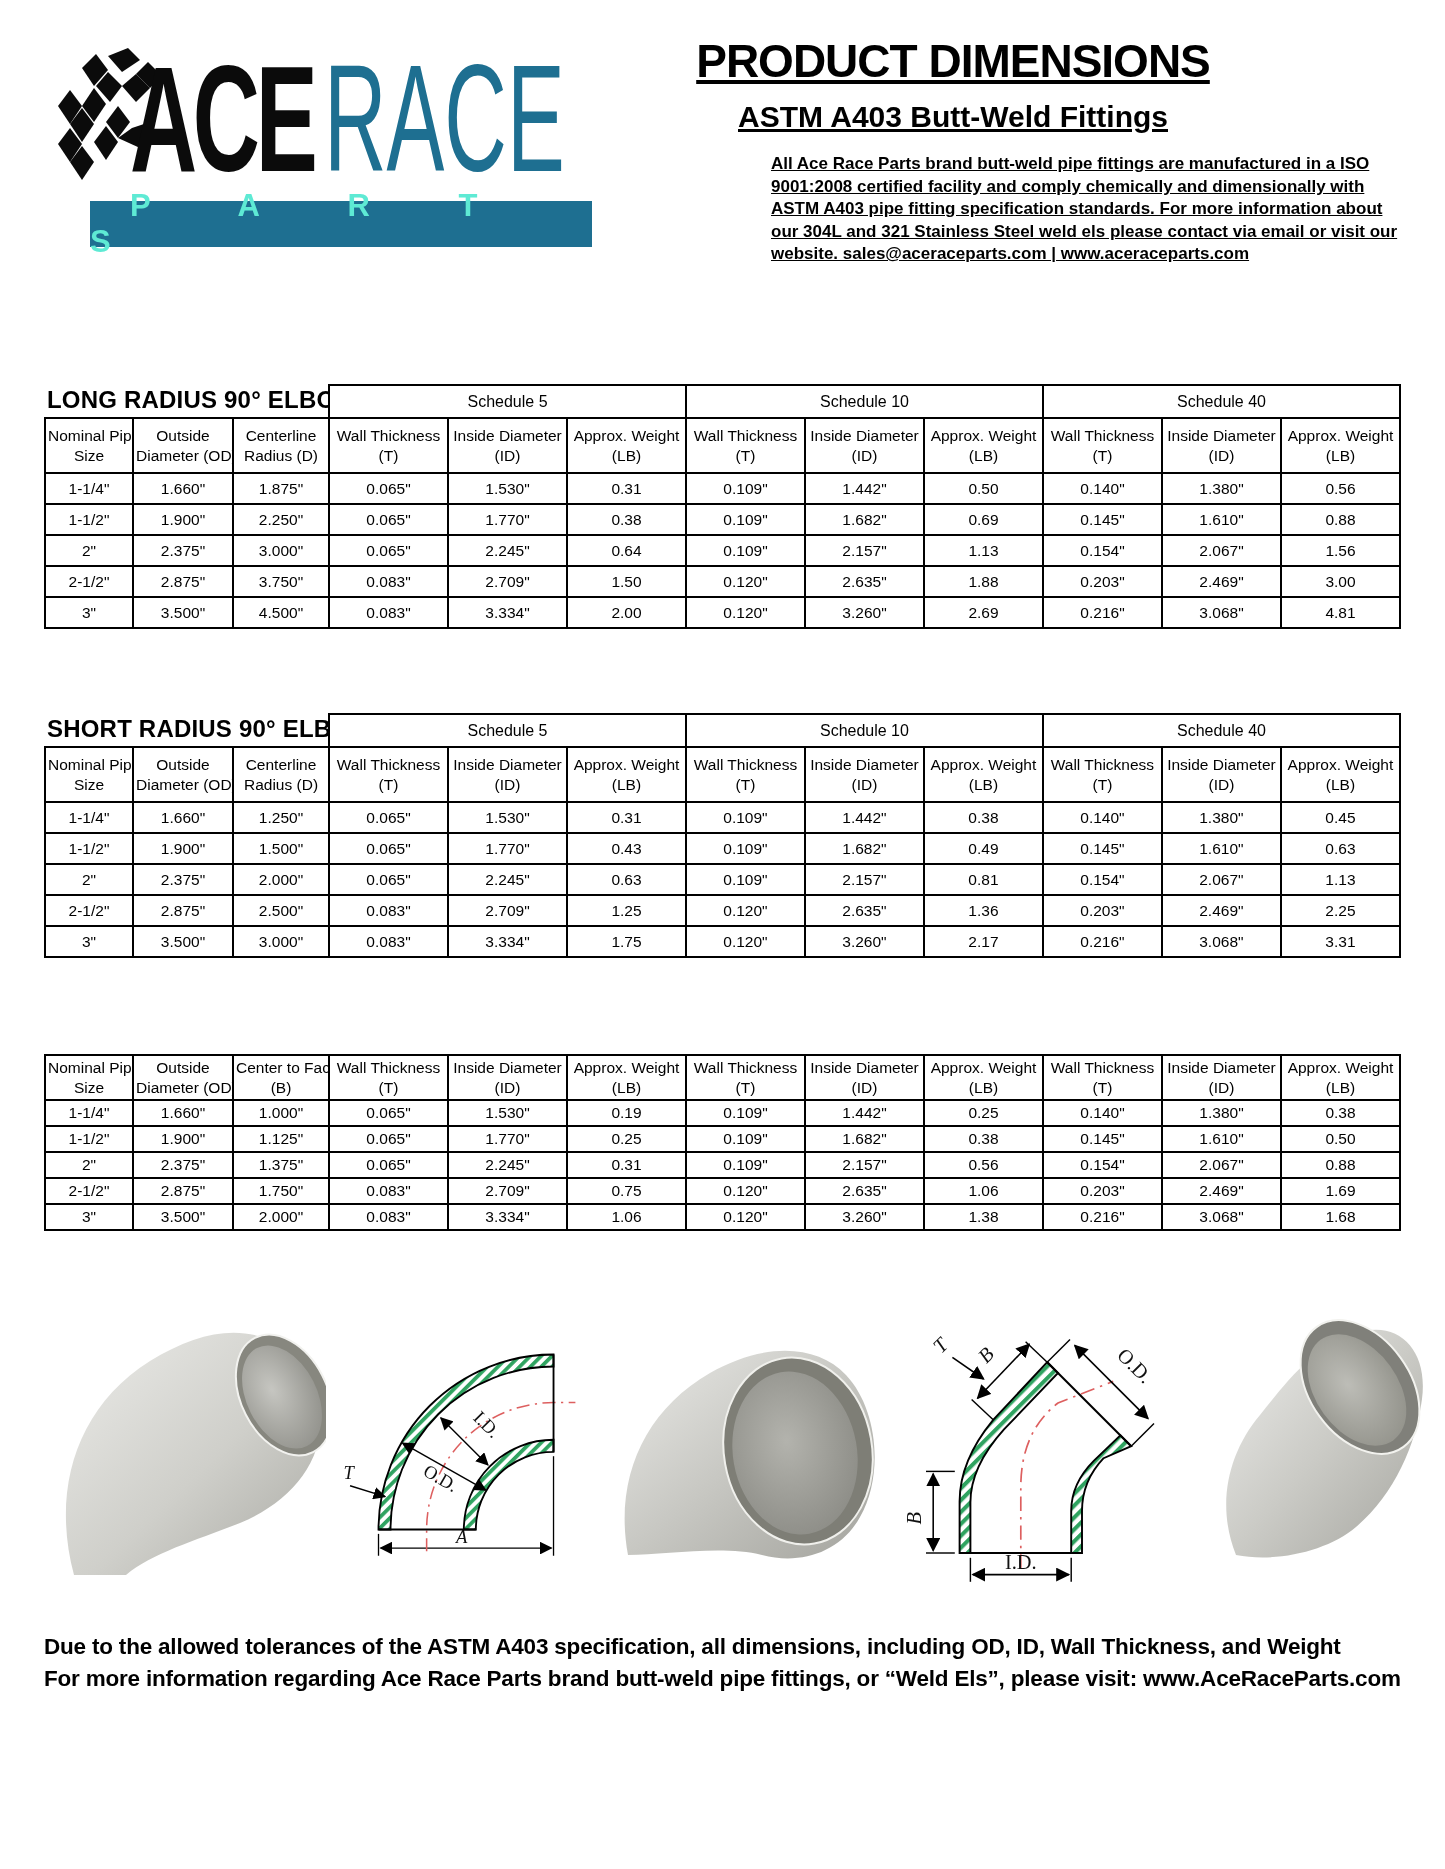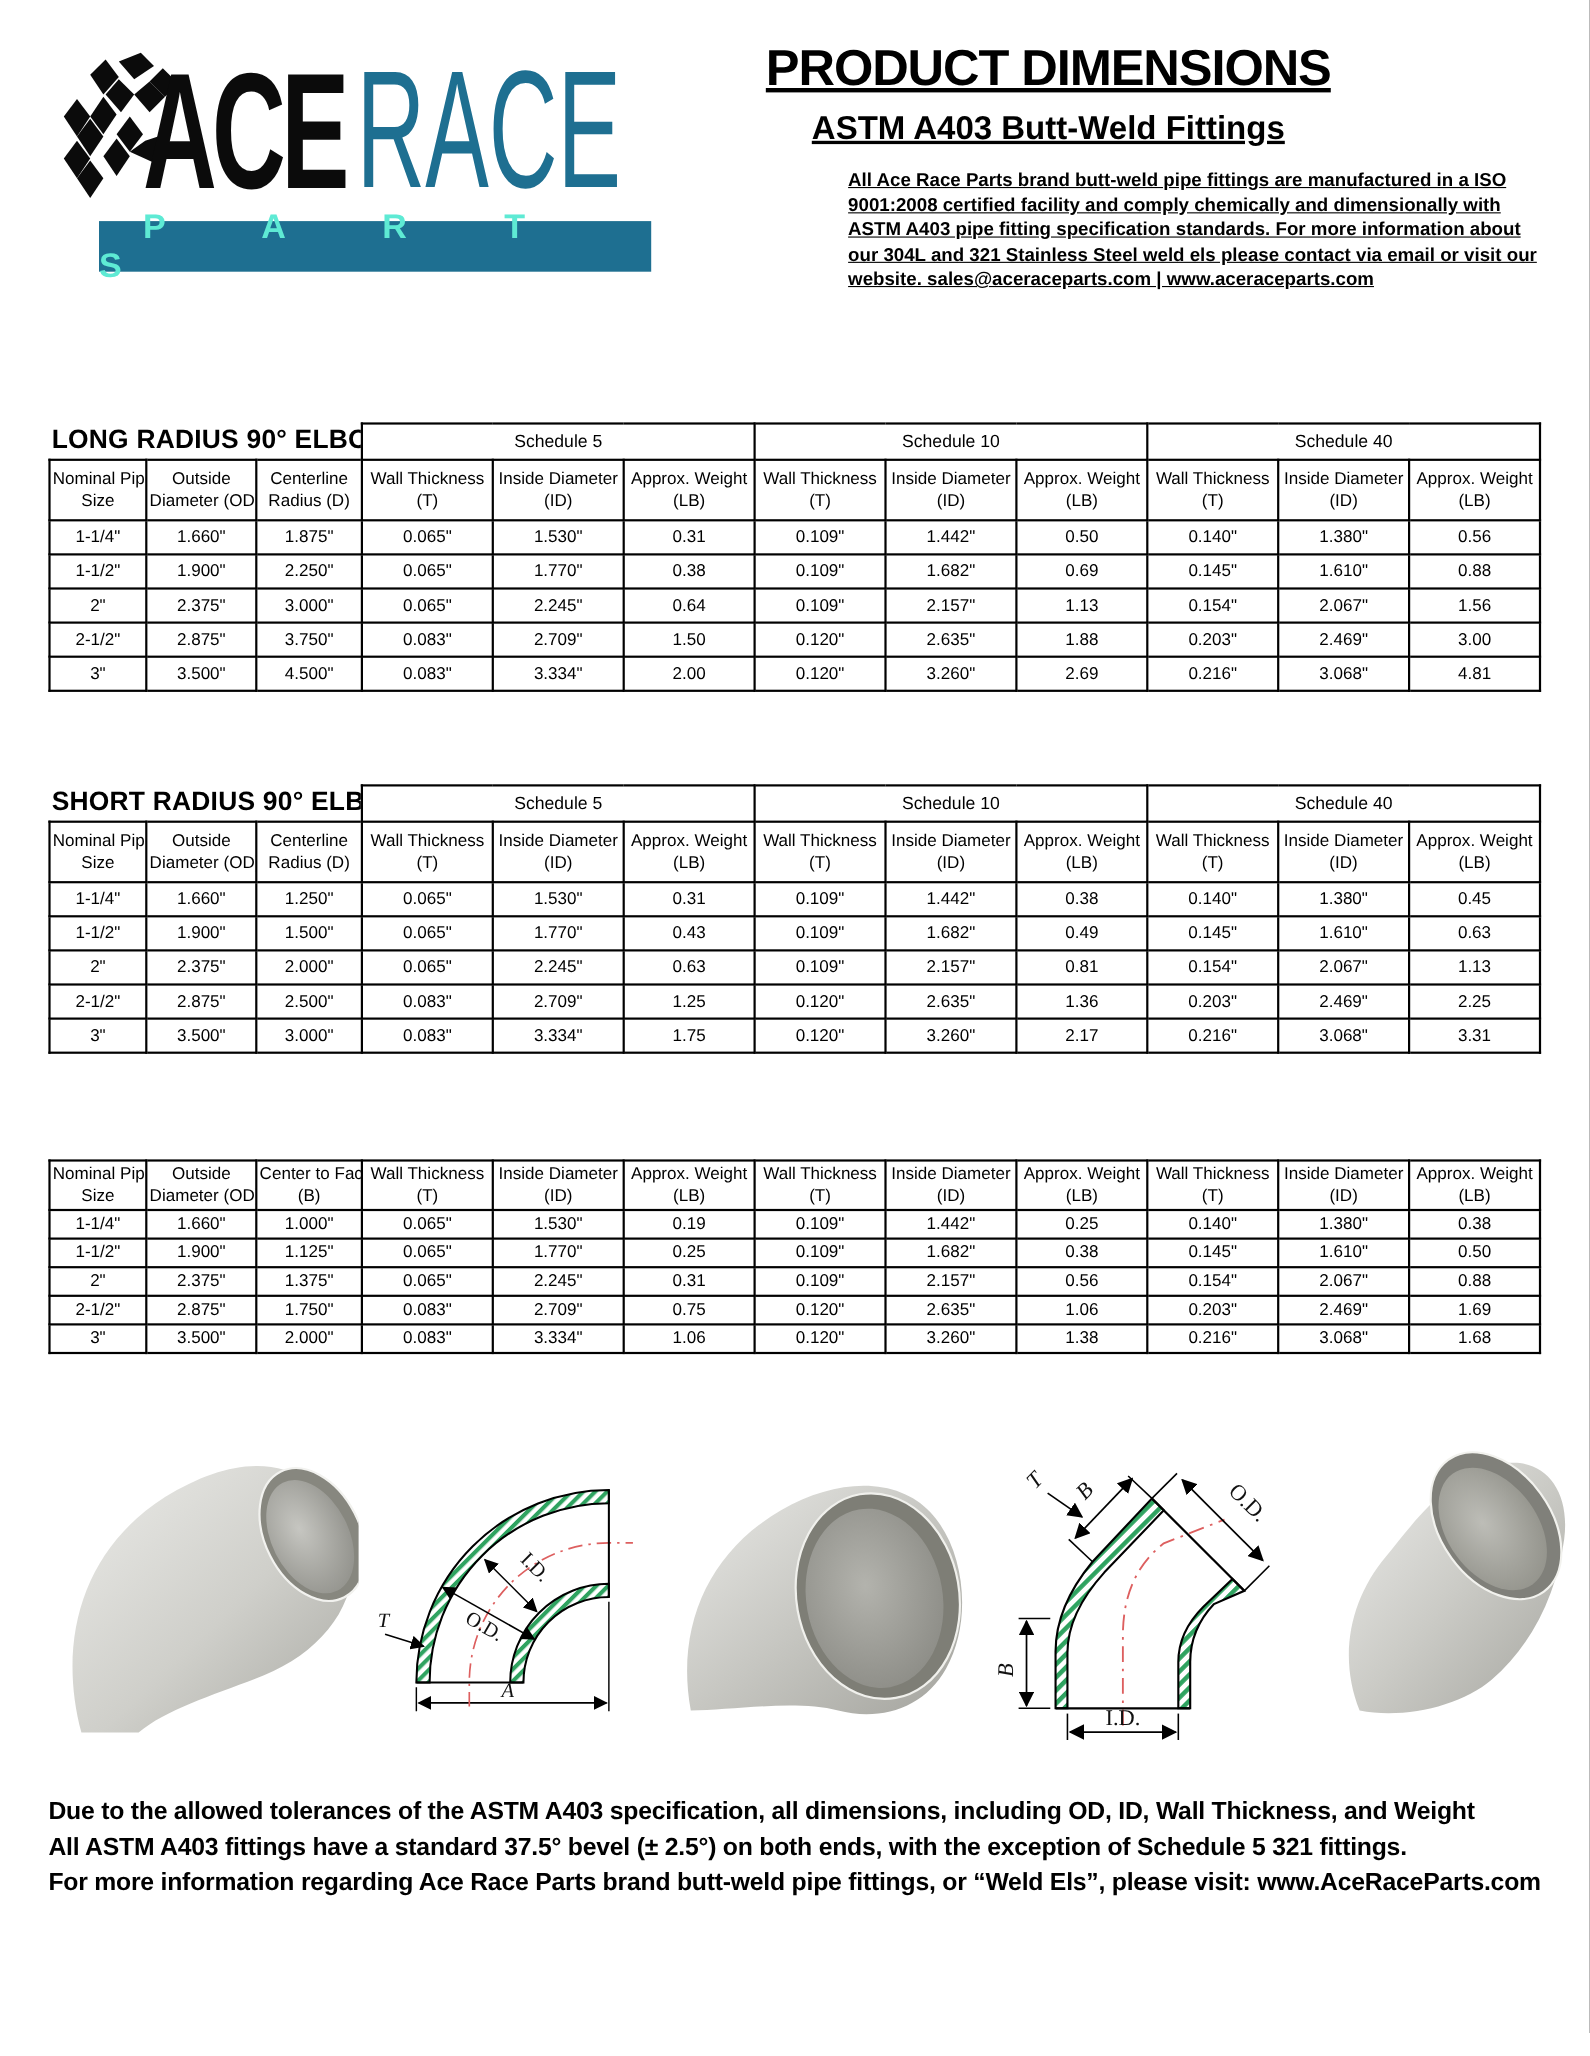--- a/index.html
+++ b/index.html
@@ -656,17 +656,16 @@
       <path d="M58,252 C38,202 50,150 82,112 C108,80 138,38 186,28
                C224,20 250,50 244,96 C238,142 216,192 178,224
                C150,248 98,260 58,252 Z" fill="url(#pb3)"></path>
       <ellipse cx="182" cy="84" rx="50" ry="74" transform="rotate(-36 182 84)" fill="#80807a" stroke="#f2f2ee" stroke-width="2"></ellipse>
       <ellipse cx="179" cy="87" rx="41" ry="62" transform="rotate(-36 179 87)" fill="url(#po3)"></ellipse>
     </svg>
   </section>
 
   <footer class="notes">
     <div>Due to the allowed tolerances of the ASTM A403 specification, all dimensions, including OD, ID, Wall Thickness, and Weight</div>
-    <div>All ASTM A403 fittings have a standard 37.5° bevel (± 2.5°) on both ends, with the exception of Schedule 5 321 fittings.</div>
     <div>For more information regarding Ace Race Parts brand butt-weld pipe fittings, or “Weld Els”, please visit: www.AceRaceParts.com</div>
   </footer>
 
 </div>
 
 </body></html>

